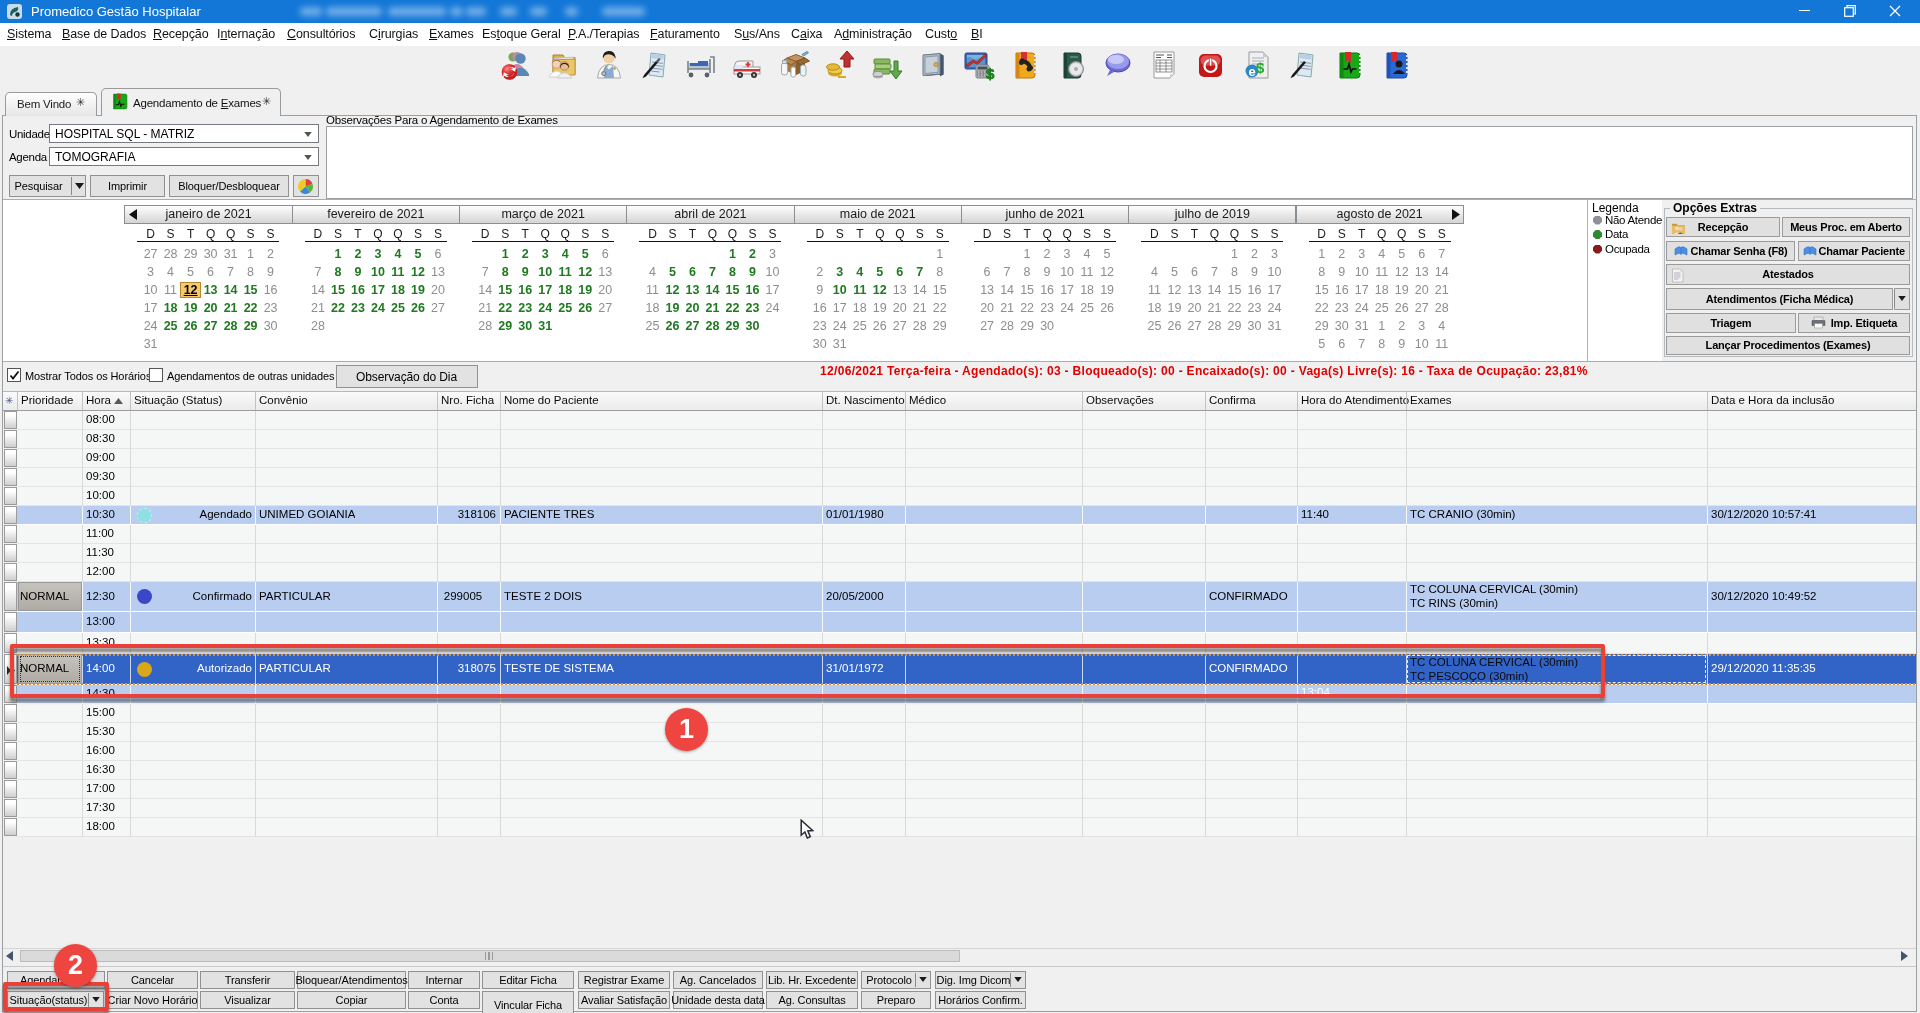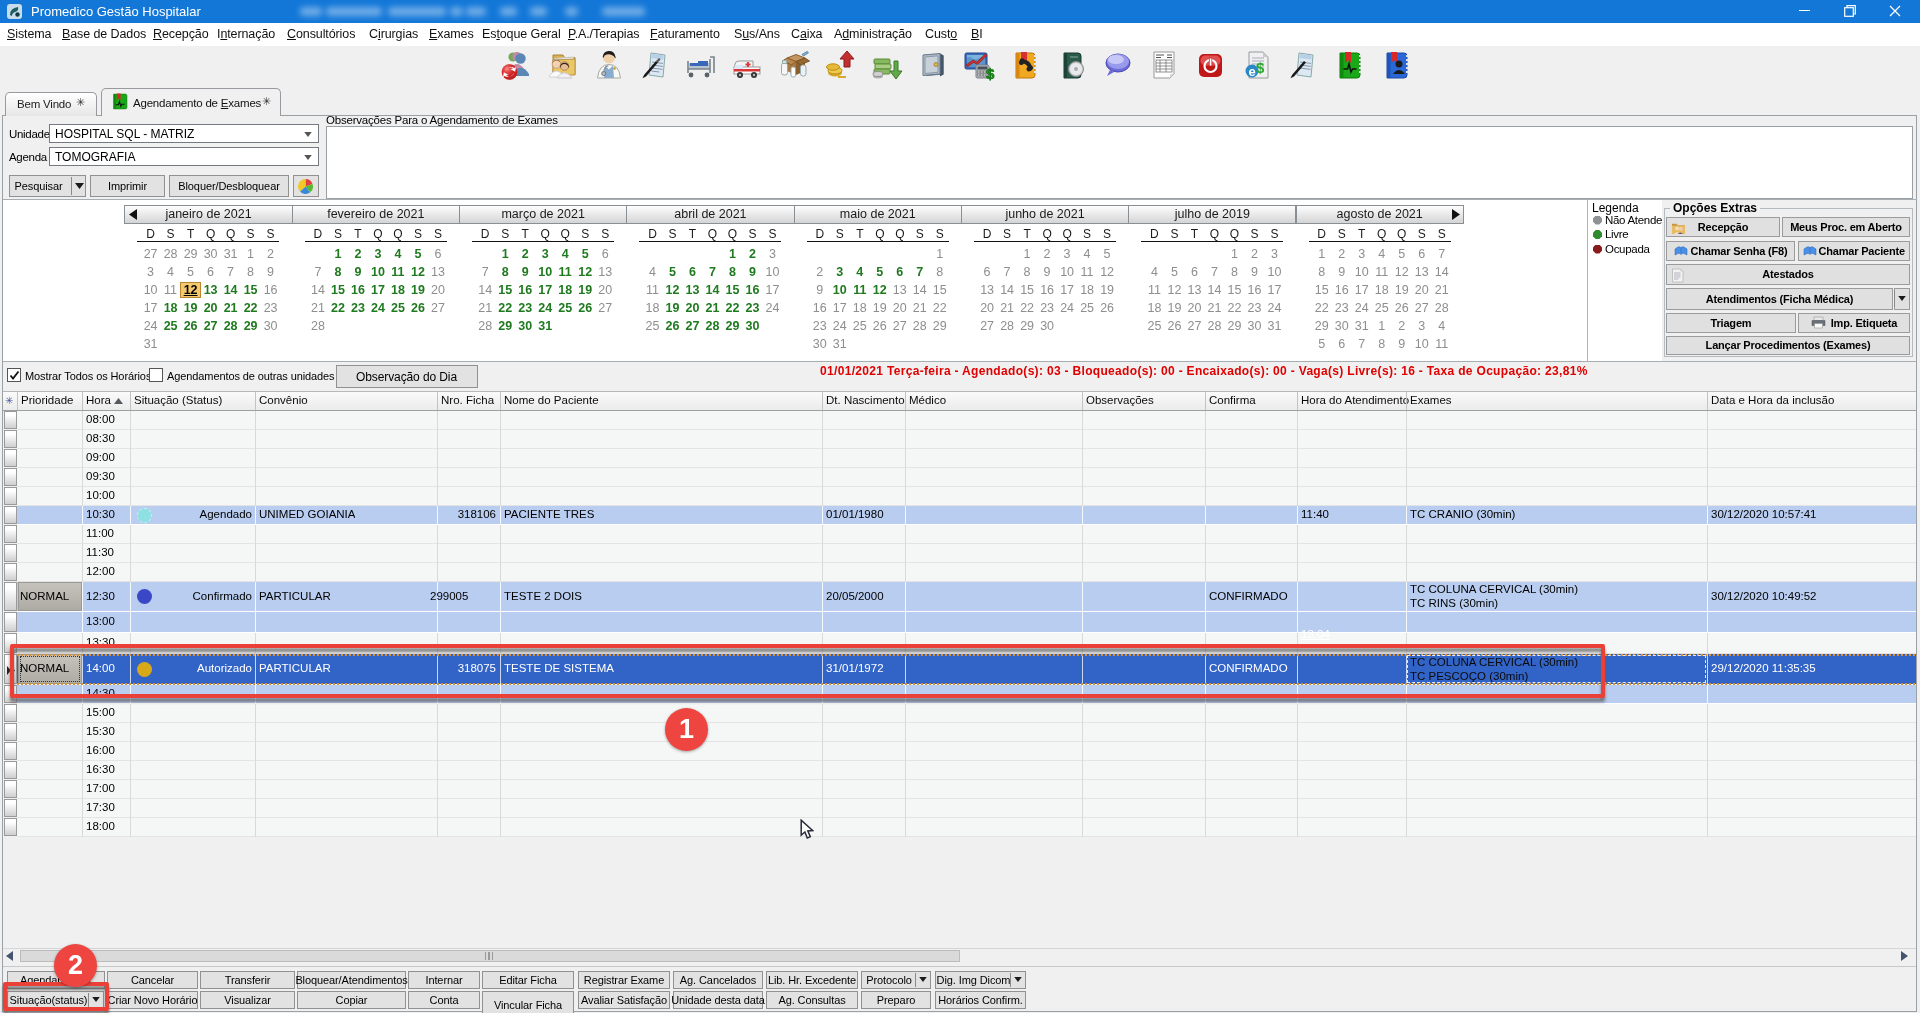--- a/index.html
+++ b/index.html
@@ -666,21 +666,21 @@
 <svg class="ab" style="left:129px;top:209px" width="8" height="11" viewBox="0 0 8 11">
     <path d="M8 0 L8 11 L0 5.5 Z" fill="#111"></path>
   </svg>
 <svg class="ab" style="left:1452px;top:209px" width="8" height="11" viewBox="0 0 8 11">
     <path d="M0 0 L0 11 L8 5.5 Z" fill="#111"></path>
   </svg>
 <div class="ab" style="left:1592px;top:201px;font-size:12px;color:#000;">Legenda</div>
 <div class="ab" style="left:1593px;top:215.5px;width:9px;height:9px;background:#8e9296;border-radius:2px;clip-path:polygon(30% 0,70% 0,100% 30%,100% 70%,70% 100%,30% 100%,0 70%,0 30%);"></div>
 <div class="ab" style="left:1605px;top:213.5px;font-size:11.5px;letter-spacing:-0.3px;color:#000;">Não Atende</div>
 <div class="ab" style="left:1593px;top:230px;width:9px;height:9px;background:#2e8b2e;border-radius:2px;clip-path:polygon(30% 0,70% 0,100% 30%,100% 70%,70% 100%,30% 100%,0 70%,0 30%);"></div>
-<div class="ab" style="left:1605px;top:228px;font-size:11.5px;letter-spacing:-0.3px;color:#000;">Livre</div>
+<div class="ab" style="left:1605px;top:228px;font-size:11.5px;letter-spacing:-0.3px;color:#000;">Data</div>
 <div class="ab" style="left:1593px;top:244.5px;width:9px;height:9px;background:#8b1a1a;border-radius:2px;clip-path:polygon(30% 0,70% 0,100% 30%,100% 70%,70% 100%,30% 100%,0 70%,0 30%);"></div>
 <div class="ab" style="left:1605px;top:242.5px;font-size:11.5px;letter-spacing:-0.3px;color:#000;">Ocupada</div>
 <div class="ab" style="left:1664px;top:208px;width:249px;height:149px;border:1px solid #b5babe;"></div>
 <div class="ab" style="left:1670px;top:201px;background:#f0f0f0;padding:0 3px;font-size:12px;font-weight:bold;color:#000;">Opções Extras</div>
 <div class="gbtn" style="left:1666px;top:216.5px;width:114px;height:20.5px;"><span style="position:absolute;left:4px;top:3px;"><svg width="15" height="14" viewBox="0 0 32 30">
         <path d="M2 6 l10 0 2 3 16 0 0 19 -28 0 z" fill="#c8963c"></path>
         <path d="M2 10 l28 0 0 18 -28 0 z" fill="#e8bc62"></path>
         <circle cx="13" cy="16" r="4" fill="#f6dbbd"></circle>
         <circle cx="21" cy="17" r="4" fill="#f0cfae"></circle>
         <path d="M6 28 q7,-8 14,0 z" fill="#e8e2d8"></path>
@@ -718,21 +718,21 @@
 <div class="gbtn" style="left:1666px;top:313px;width:130px;height:19.5px;">Triagem</div>
 <div class="gbtn" style="left:1798px;top:313px;width:112px;height:19.5px;">
     <svg width="15" height="13" viewBox="0 0 30 26">
       <path d="M6 2 l18 0 0 7 -18 0 z" fill="#e8e8e8" stroke="#888"></path>
       <path d="M2 9 l26 0 0 10 -26 0 z" fill="#6a7078" stroke="#4a5058"></path>
       <path d="M7 15 l16 0 0 9 -16 0 z" fill="#f8f8f8" stroke="#888"></path>
     </svg>
     <span style="margin-left:5px">Imp. Etiqueta</span>
   </div>
 <div class="gbtn" style="left:1666px;top:335.5px;width:244px;height:19.5px;">Lançar Procedimentos (Exames)</div>
-<div class="ab" style="left:820px;top:364px;font-size:12px;font-weight:bold;color:#e00000;white-space:nowrap;letter-spacing:0.32px;">01/01/2021 Terça-feira - Agendado(s): 03 - Bloqueado(s): 00 - Encaixado(s): 00 - Vaga(s) Livre(s): 16 - Taxa de Ocupação: 23,81%</div>
+<div class="ab" style="left:820px;top:364px;font-size:12px;font-weight:bold;color:#e00000;white-space:nowrap;letter-spacing:0.32px;">12/06/2021 Terça-feira - Agendado(s): 03 - Bloqueado(s): 00 - Encaixado(s): 00 - Vaga(s) Livre(s): 16 - Taxa de Ocupação: 23,81%</div>
 <div class="ab" style="left:7px;top:368px;width:14px;height:14px;background:#fff;border:1px solid #555;"></div>
 <svg class="ab" style="left:9px;top:370px" width="11" height="11" viewBox="0 0 11 11">
     <path d="M1.5 5.5 L4 8.5 L9.5 1.5" stroke="#111" stroke-width="1.8" fill="none"></path>
   </svg>
 <div class="ab" style="left:25px;top:369.5px;font-size:11px;letter-spacing:-0.1px;color:#000;">Mostrar Todos os Horários</div>
 <div class="ab" style="left:149px;top:368px;width:14px;height:14px;background:#fff;border:1px solid #555;"></div>
 <div class="ab" style="left:167px;top:369.5px;font-size:11px;letter-spacing:-0.1px;color:#000;">Agendamentos de outras unidades</div>
 <div class="btn" style="left:335.5px;top:365px;width:142px;height:23px;font-size:12px;">Observação do Dia</div>
 <div class="ab" style="left:3px;top:390.5px;width:1912.5px;height:20px;background:linear-gradient(#fafafa,#ebebeb);border-top:1px solid #b8b8b8;border-bottom:1px solid #9f9f9f;"></div>
 <div class="hdrtxt" style="left:21px;top:394.0px;">Prioridade</div>
@@ -1087,41 +1087,41 @@
 <div class="cell" style="left:504px;top:508.0px;color:#000;font-weight:normal;font-size:11.5px;">PACIENTE TRES</div>
 <div class="cell" style="left:826px;top:508.0px;color:#000;font-weight:normal;font-size:11.5px;">01/01/1980</div>
 <div class="cell" style="left:1301px;top:508.0px;color:#000;font-weight:normal;font-size:11.5px;">11:40</div>
 <div class="cell" style="left:1410px;top:508.0px;color:#000;font-weight:normal;font-size:11.5px;">TC CRANIO (30min)</div>
 <div class="cell" style="left:1711px;top:508.0px;color:#000;font-weight:normal;font-size:11.5px;">30/12/2020 10:57:41</div>
 <div class="ab" style="left:17.5px;top:581.5px;width:64px;height:29px;background:linear-gradient(#c6c3bd,#aeaba5);border:1px solid #999;"></div>
 <div class="cell" style="left:20px;top:589.5px;color:#000;font-weight:normal;font-size:11.5px;">NORMAL</div>
 <div class="dot" style="left:137px;top:588.5px;width:15px;height:15px;background:#3a48c8;"></div>
 <div class="cell" style="left:150px;top:589.5px;width:102px;text-align:right;color:#000;font-weight:normal;font-size:11.5px;">Confirmado</div>
 <div class="cell" style="left:259px;top:589.5px;color:#000;font-weight:normal;font-size:11.5px;">PARTICULAR</div>
-<div class="cell" style="left:430px;top:589.5px;width:66px;text-align:left;color:#000;font-weight:normal;font-size:11.5px;">299005</div>
+<div class="cell" style="left:430px;top:589.5px;width:66px;text-align:center;color:#000;font-weight:normal;font-size:11.5px;">299005</div>
 <div class="cell" style="left:504px;top:589.5px;color:#000;font-weight:normal;font-size:11.5px;">TESTE 2 DOIS</div>
 <div class="cell" style="left:826px;top:589.5px;color:#000;font-weight:normal;font-size:11.5px;">20/05/2000</div>
 <div class="cell" style="left:1209px;top:589.5px;color:#000;font-weight:normal;font-size:11.5px;">CONFIRMADO</div>
 <div class="cell" style="left:1410px;top:583.0px;color:#000;font-weight:normal;font-size:11.5px;">TC COLUNA CERVICAL (30min)</div>
 <div class="cell" style="left:1410px;top:596.5px;color:#000;font-weight:normal;font-size:11.5px;">TC RINS (30min)</div>
 <div class="cell" style="left:1711px;top:589.5px;color:#000;font-weight:normal;font-size:11.5px;">30/12/2020 10:49:52</div>
 <div class="ab" style="left:17.5px;top:653.5px;width:64px;height:30px;background:linear-gradient(#c6c3bd,#aeaba5);border:1px solid #999;outline:1px dotted #333;outline-offset:-3px;"></div>
 <div class="cell" style="left:20px;top:662.0px;color:#000;font-weight:normal;font-size:11.5px;">NORMAL</div>
 <svg class="ab" style="left:6px;top:665.5px" width="9" height="9" viewBox="0 0 9 9">
     <path d="M1 0 L5 4.5 L1 9 Z" fill="#222"></path>
     <path d="M5 0 L9 4.5 L5 9 Z" fill="#222"></path>
   </svg>
 <div class="dot" style="left:137px;top:661.5px;width:15px;height:15px;background:#d8a818;"></div>
 <div class="cell" style="left:150px;top:662.0px;width:102px;text-align:right;color:#fff;font-weight:normal;font-size:11.5px;">Autorizado</div>
 <div class="cell" style="left:259px;top:662.0px;color:#fff;font-weight:normal;font-size:11.5px;">PARTICULAR</div>
 <div class="cell" style="left:430px;top:662.0px;width:66px;text-align:right;color:#fff;font-weight:normal;font-size:11.5px;">318075</div>
 <div class="cell" style="left:504px;top:662.0px;color:#fff;font-weight:normal;font-size:11.5px;">TESTE DE SISTEMA</div>
 <div class="cell" style="left:826px;top:662.0px;color:#fff;font-weight:normal;font-size:11.5px;">31/01/1972</div>
 <div class="cell" style="left:1209px;top:662.0px;color:#fff;font-weight:normal;font-size:11.5px;">CONFIRMADO</div>
-<div class="cell" style="left:1301px;top:628px;color:#fff;font-weight:normal;font-size:11.5px;text-decoration:underline;">13:04</div>
+<div class="cell" style="left:1301px;top:686px;color:#fff;font-weight:normal;font-size:11.5px;text-decoration:underline;">13:04</div>
 <div class="ab" style="left:17px;top:653.5px;width:1898.5px;height:2px;background:repeating-linear-gradient(90deg,#d89030 0 2px,rgba(0,0,0,0) 2px 4px);"></div>
 <div class="ab" style="left:17px;top:682.5px;width:1898.5px;height:2px;background:repeating-linear-gradient(90deg,#d89030 0 2px,rgba(0,0,0,0) 2px 4px);"></div>
 <div class="ab" style="left:1407px;top:654.5px;width:299px;height:28px;border:1px dashed #e8e8e8;"></div>
 <div class="cell" style="left:1410px;top:656.0px;color:#0a0a0a;font-weight:normal;font-size:11.5px;">TC COLUNA CERVICAL (30min)</div>
 <div class="cell" style="left:1410px;top:669.5px;color:#0a0a0a;font-weight:normal;font-size:11.5px;">TC PESCOÇO (30min)</div>
 <div class="cell" style="left:1711px;top:662.0px;color:#fff;font-weight:normal;font-size:11.5px;">29/12/2020 11:35:35</div>
 <div class="ab" style="left:3px;top:836.5px;width:1912.5px;height:111.5px;background:#f0f0f0;"></div>
 <div class="ab" style="left:3px;top:948px;width:1912.5px;height:15px;background:#f0f0f0;border-top:1px solid #d5d5d5;"></div>
 <svg class="ab" style="left:6px;top:951px" width="7" height="10" viewBox="0 0 7 10">
     <path d="M7 0 L7 10 L0 5 Z" fill="#44546e"></path>

